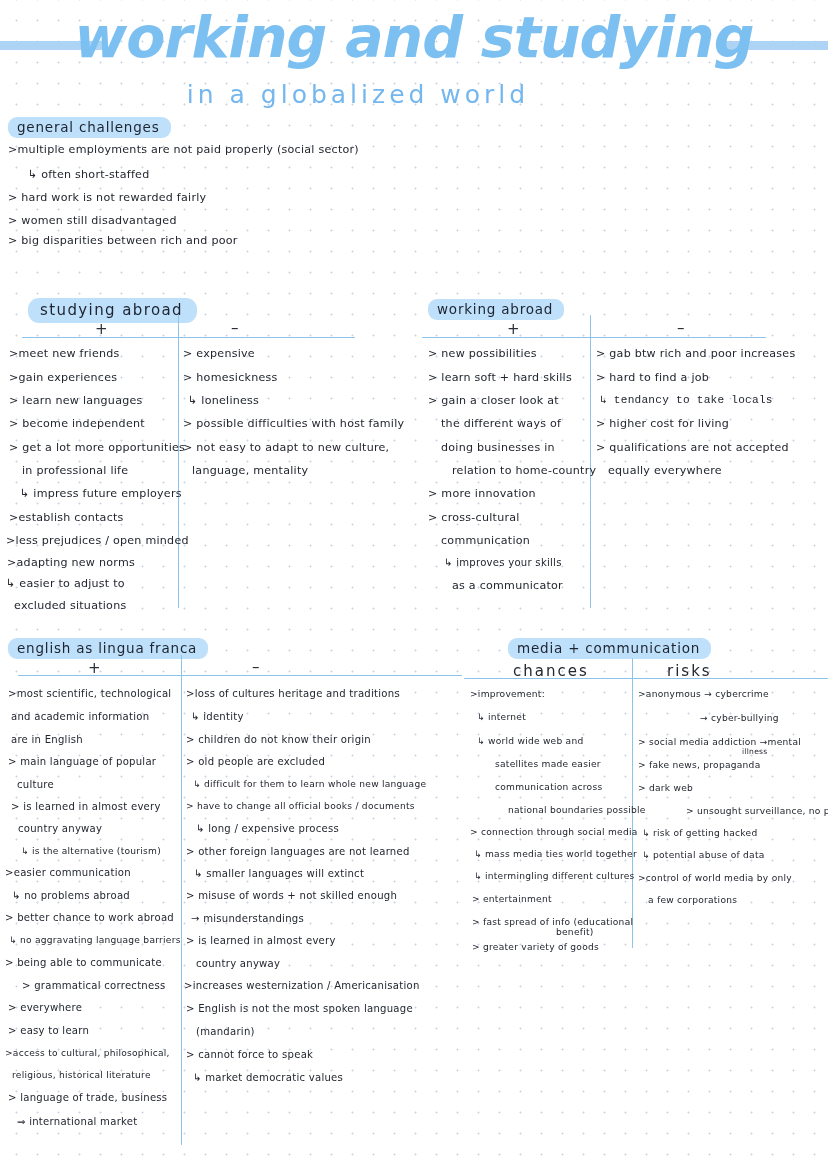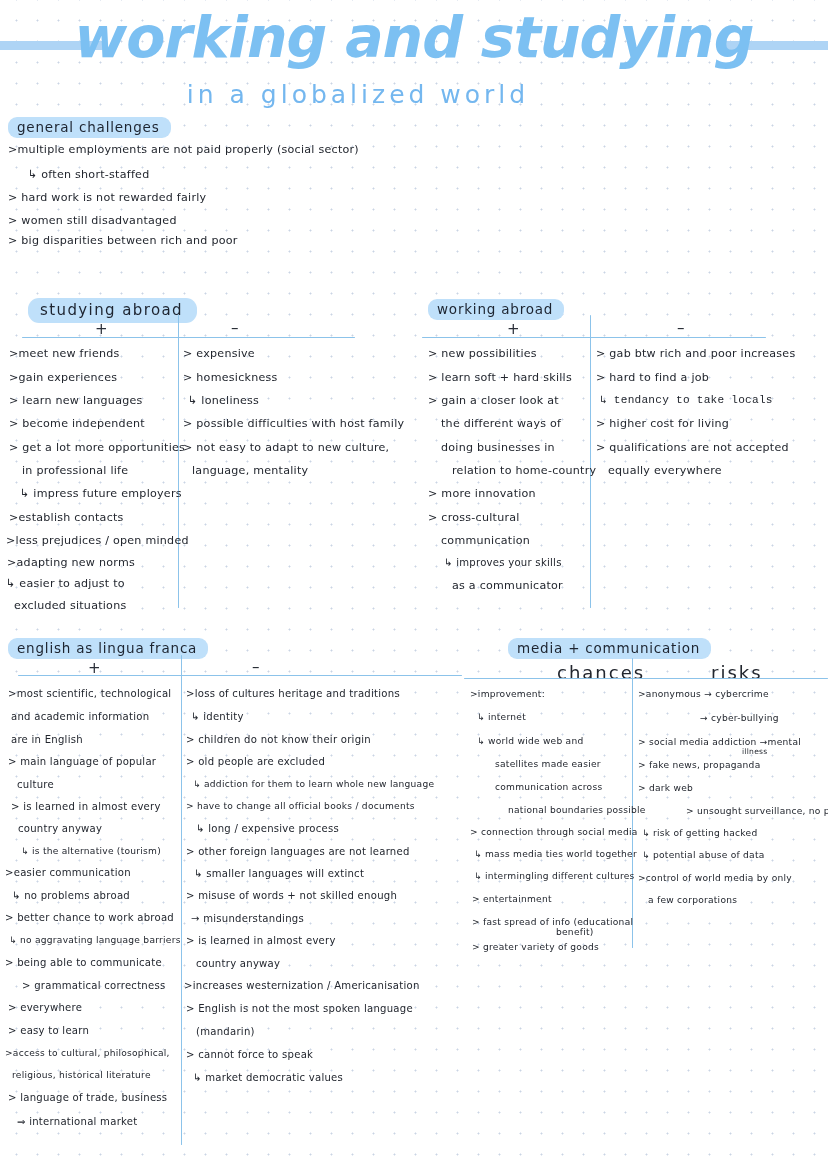--- a/index.html
+++ b/index.html
@@ -69,21 +69,21 @@
   .note.xs{font-size:9.1px;}
 
   
   .hrule{position:absolute;height:1.4px;background:#8cc3ea;border-radius:1px;}
   .vrule{position:absolute;width:1.4px;background:#8cc3ea;border-radius:1px;}
 
   .plusminus{
     position:absolute;color:#2a2f38;font-size:15px;white-space:nowrap;
   }
   .colhead{
-    position:absolute;color:#22262e;font-size:18px;letter-spacing:2px;white-space:nowrap;margin-left:44px;
+    position:absolute;color:#22262e;font-size:15px;letter-spacing:2px;white-space:nowrap;
   }
 </style>
 </head>
 <body>
 
 <div class="page">
 
   <div class="layer">
     <div class="title-rule" style="left:-4px;top:41px;width:112px;"></div>
     <div class="title-rule" style="left:718px;top:41px;width:116px;"></div>
@@ -187,21 +187,21 @@
     <div class="note sm" style="left:8px;top:1026px;">&gt; easy to learn</div>
     <div class="note xs" style="left:5px;top:1049px;">&gt;access to cultural, philosophical,</div>
     <div class="note xs" style="left:12px;top:1071px;">religious, historical literature</div>
     <div class="note sm" style="left:8px;top:1093px;">&gt; language of trade, business</div>
     <div class="note sm" style="left:17px;top:1117px;">⇒ international market</div>
 
     <div class="note sm" style="left:186px;top:689px;">&gt;loss of cultures heritage and traditions</div>
     <div class="note sm" style="left:191px;top:712px;">↳ identity</div>
     <div class="note sm" style="left:186px;top:735px;">&gt; children do not know their origin</div>
     <div class="note sm" style="left:186px;top:757px;">&gt; old people are excluded</div>
-    <div class="note xs" style="left:193px;top:780px;">↳ addiction for them to learn whole new language</div>
+    <div class="note xs" style="left:193px;top:780px;">↳ difficult for them to learn whole new language</div>
     <div class="note xs" style="left:186px;top:802px;">&gt; have to change all official books / documents</div>
     <div class="note sm" style="left:196px;top:824px;">↳ long / expensive process</div>
     <div class="note sm" style="left:186px;top:847px;">&gt; other foreign languages are not learned</div>
     <div class="note sm" style="left:194px;top:869px;">↳ smaller languages will extinct</div>
     <div class="note sm" style="left:186px;top:891px;">&gt; misuse of words + not skilled enough</div>
     <div class="note sm" style="left:191px;top:914px;">→ misunderstandings</div>
     <div class="note sm" style="left:186px;top:936px;">&gt; is learned in almost every</div>
     <div class="note sm" style="left:196px;top:959px;">country anyway</div>
     <div class="note sm" style="left:184px;top:981px;">&gt;increases westernization / Americanisation</div>
     <div class="note sm" style="left:186px;top:1004px;">&gt; English is not the most spoken language</div>

